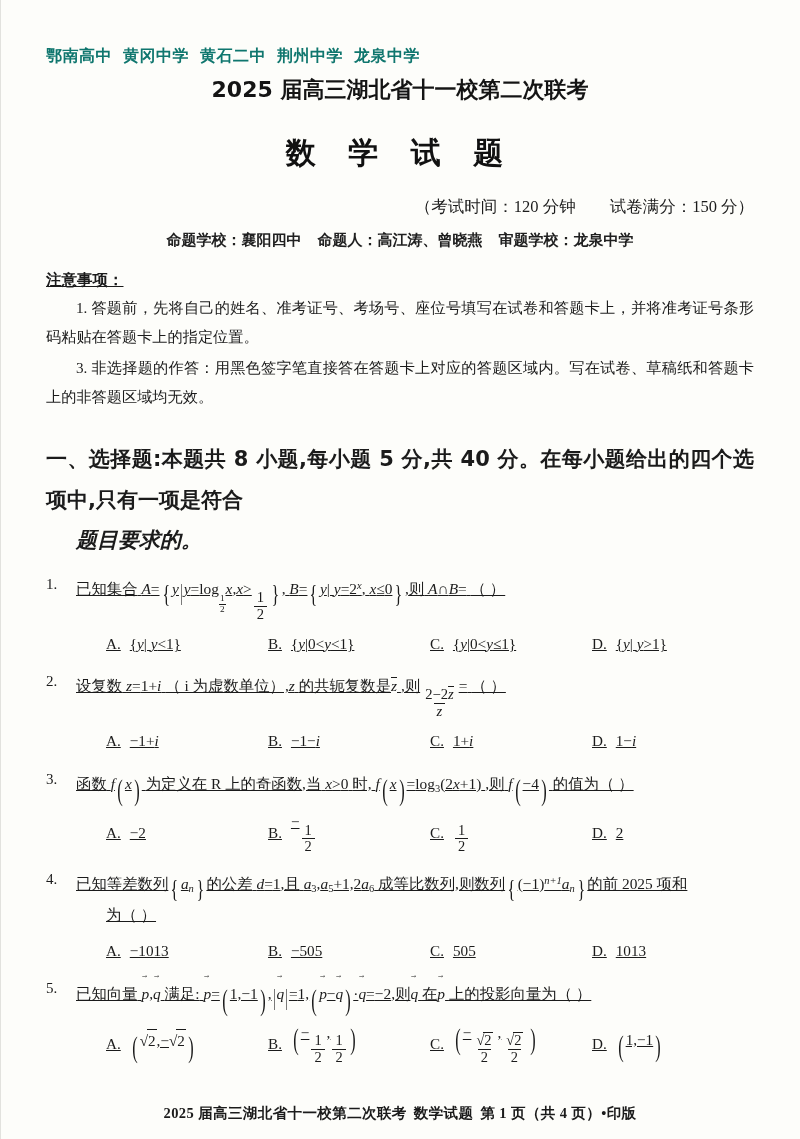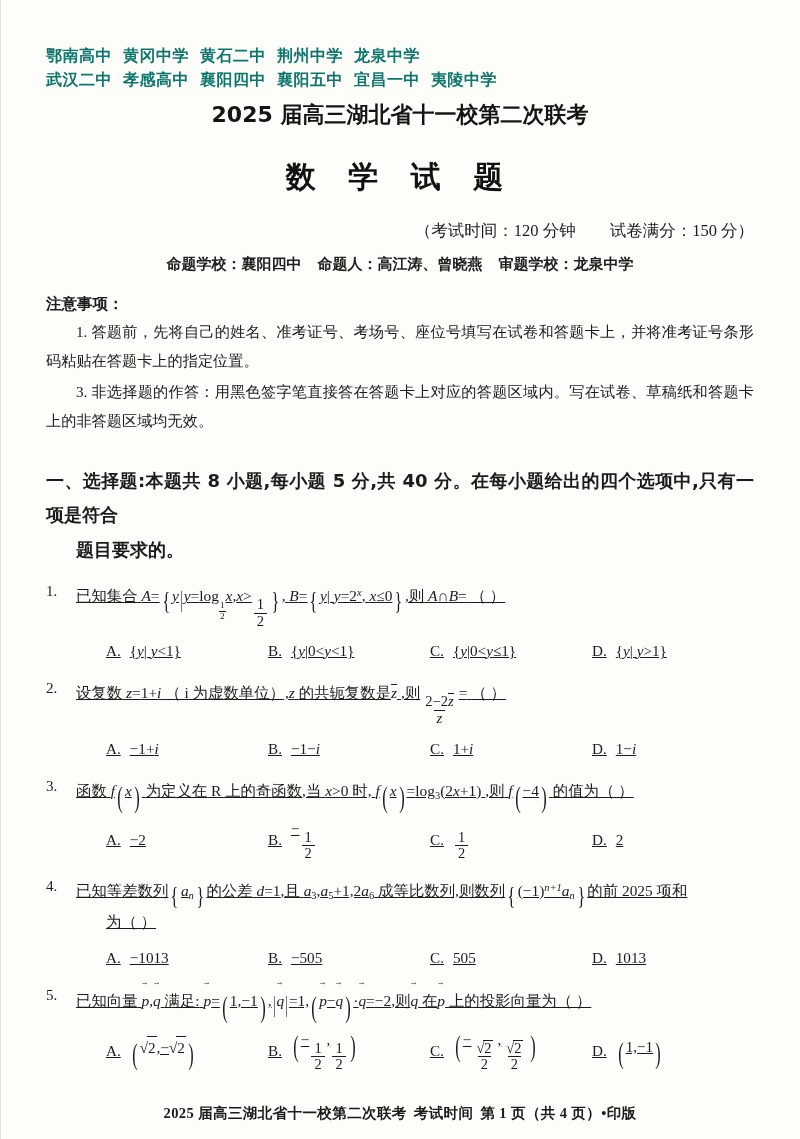--- a/index.html
+++ b/index.html
@@ -70,39 +70,40 @@
     color: #202020;
   }
   .credits .sp { display: inline-block; width: 16px; }
 
   
   .notice-head {
     font-family: "DejaVu Sans", "Liberation Sans", sans-serif;
     font-weight: bold;
     font-size: 15.5px;
     margin-top: 20px;
+    text-decoration: underline;
   }
   .notice-item {
     font-size: 15.2px;
     line-height: 1.92;
     text-align: justify;
     margin-top: 2px;
     text-indent: 30px;
   }
 
   
   .section-head {
     font-family: "DejaVu Sans", "Liberation Sans", sans-serif;
     font-weight: bold;
-    font-size: 18px;
+    font-size: 21px;
     line-height: 1.92;
     margin-top: 28px;
     text-align: justify;
   }
-  .section-head .cont { display: block; padding-left: 30px; }
+  .section-head .cont { display: block; padding-left: 30px; font-style: italic; }
 
   
   .q {
     margin-top: 14px;
     font-size: 15.4px;
     line-height: 1.45;
   }
   .q-row {
     display: flex;
     align-items: flex-start;
@@ -237,23 +238,20 @@
 </head>
 <body>
 
 <div class="page">
   <div class="paper-inner">
 
     <div class="school-line">
       <span>鄂南高中</span><span class="gap"></span><span>黄冈中学</span><span class="gap"></span><span>黄石二中</span><span class="gap"></span><span>荆州中学</span><span class="gap"></span><span>龙泉中学</span>
     </div>
 
-    <div class="school-line">
-      <span>武汉二中</span><span class="gap"></span><span>孝感高中</span><span class="gap"></span><span>襄阳四中</span><span class="gap"></span><span>襄阳五中</span><span class="gap"></span><span>宜昌一中</span><span class="gap"></span><span>夷陵中学</span>
-    </div>
 
     <div class="exam-line">2025 届高三湖北省十一校第二次联考</div>
 
     <div class="subject-title">数 学 试 题</div>
 
     <div class="exam-meta">
       <span>（考试时间：120 分钟</span><span class="sp"></span><span>试卷满分：150 分）</span>
     </div>
 
     <div class="credits">
@@ -463,15 +461,15 @@
               <span><span class="par-tall">(</span><span class="mr">1,−1</span><span class="par-tall">)</span></span>
             </div>
           </div>
         </div>
       </div>
     </div>
 
   </div>
 
   <div class="footer">
-    <span>2025 届高三湖北省十一校第二次联考</span><span class="sp"></span><span>考试时间</span><span class="sp"></span><span>第 1 页（共 4 页）</span><span>•印版</span>
+    <span>2025 届高三湖北省十一校第二次联考</span><span class="sp"></span><span>数学试题</span><span class="sp"></span><span>第 1 页（共 4 页）</span><span>•印版</span>
   </div>
 </div>
 
 </body></html>

